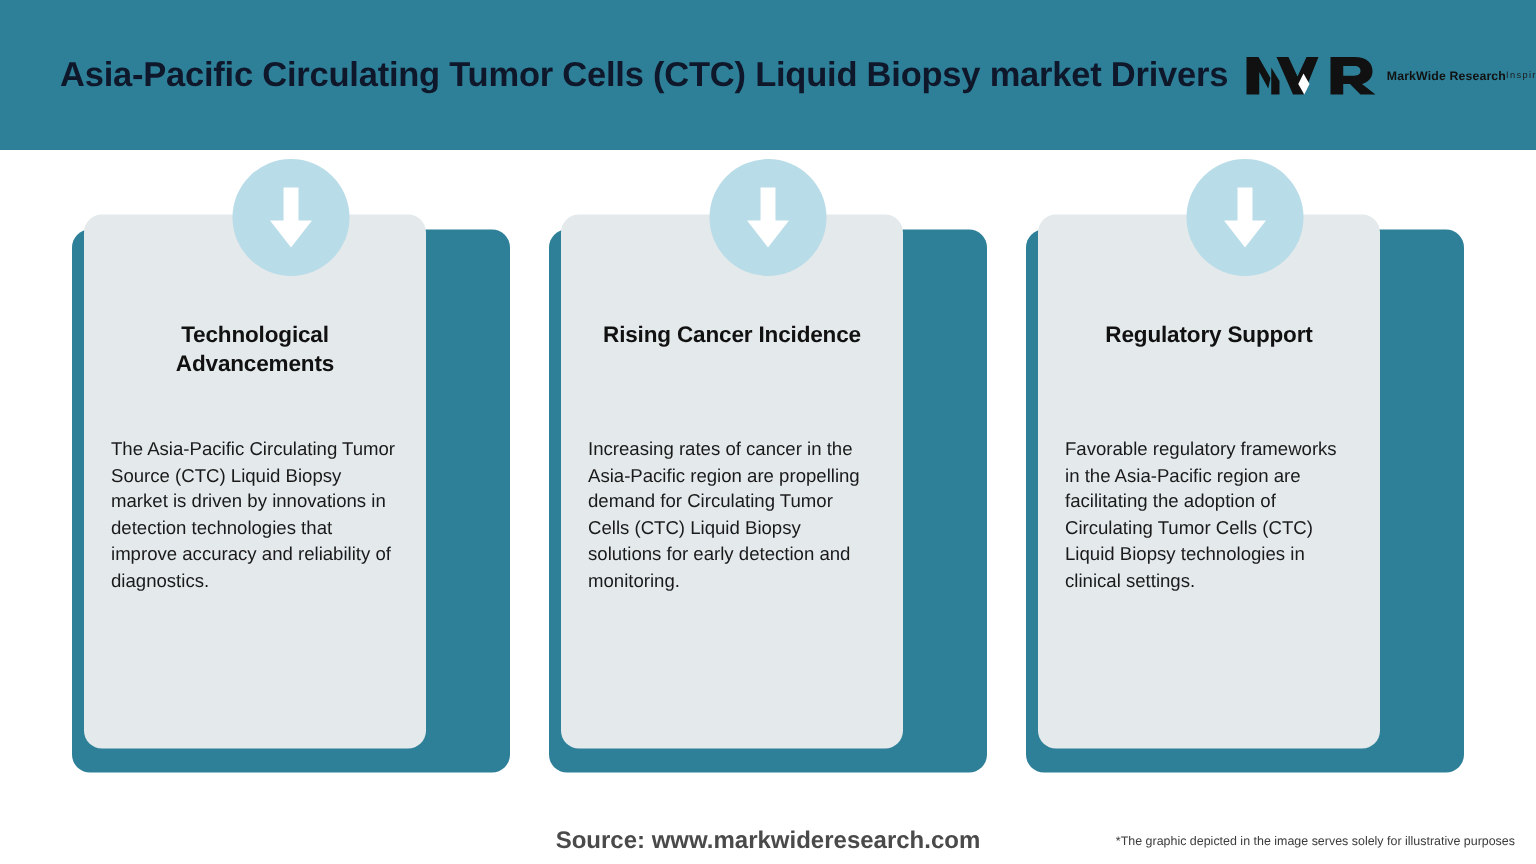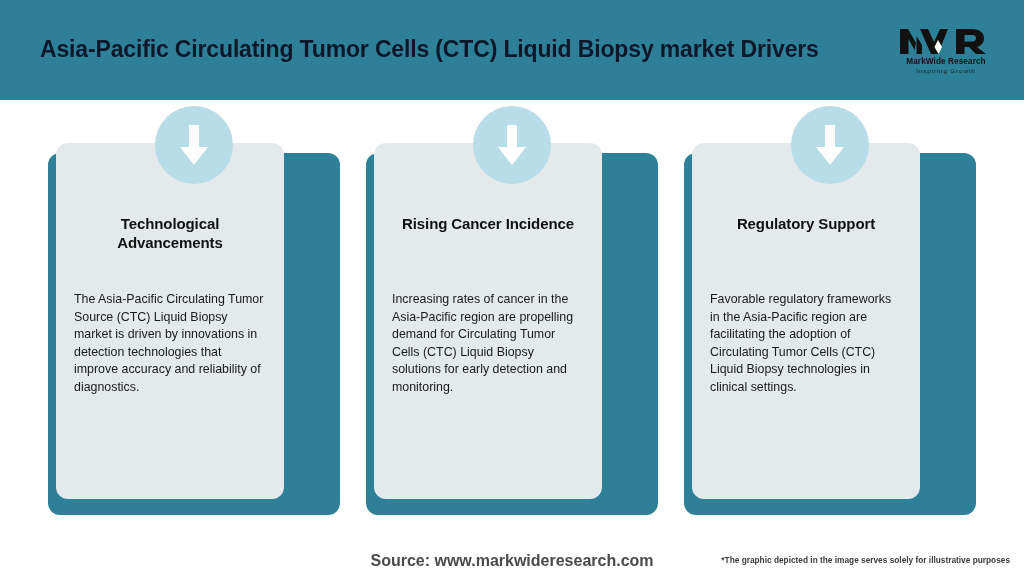--- a/index.html
+++ b/index.html
@@ -34,21 +34,20 @@
     font-size: 23px;
     font-weight: bold;
     letter-spacing: -0.15px;
     line-height: 1.2;
     white-space: nowrap;
   }
 
   
   .logo {
     display: flex;
-    flex-direction: column;
     align-items: center;
     justify-content: center;
     width: 108px;
   }
   .logo-mark {
     line-height: 0;
   }
   .logo-name {
     font-size: 8.2px;
     font-weight: bold;
@@ -160,21 +159,21 @@
     text-align: center;
     font-size: 16px;
     font-weight: bold;
     color: #4a4a4a;
   }
   .disclaimer {
     position: absolute;
     right: 14px;
     top: 15px;
     font-size: 8.3px;
-    font-weight: bold;
+    font-weight: normal;
     color: #3b3b3b;
     white-space: nowrap;
   }
 </style>
 </head>
 <body>
 
 <div class="header">
   <div class="header-title">Asia-Pacific Circulating Tumor Cells (CTC) Liquid Biopsy market Drivers</div>
 

